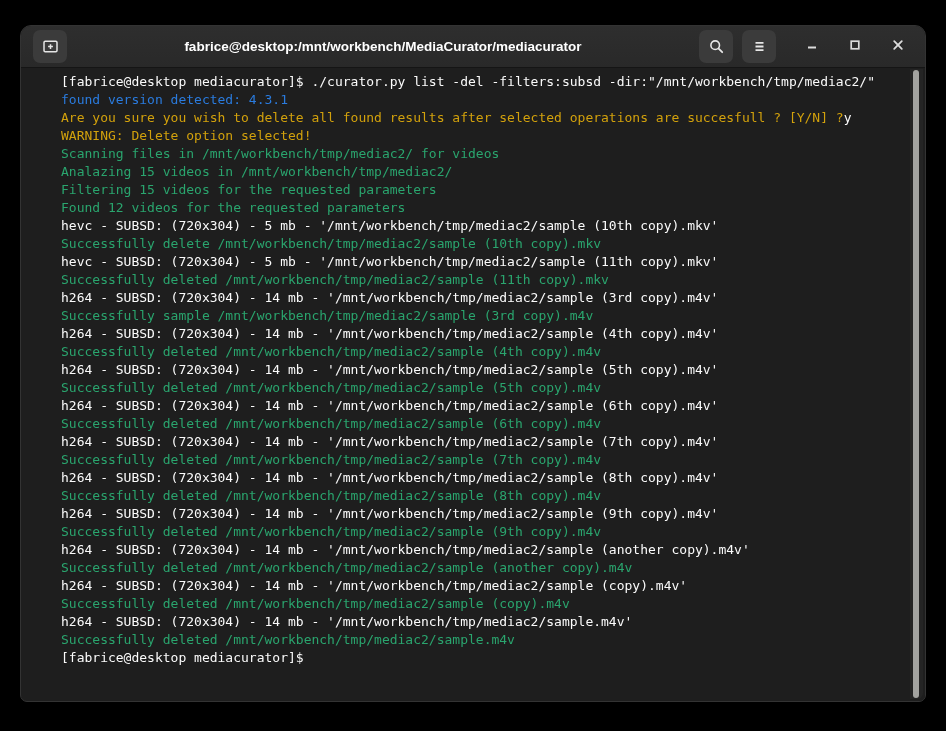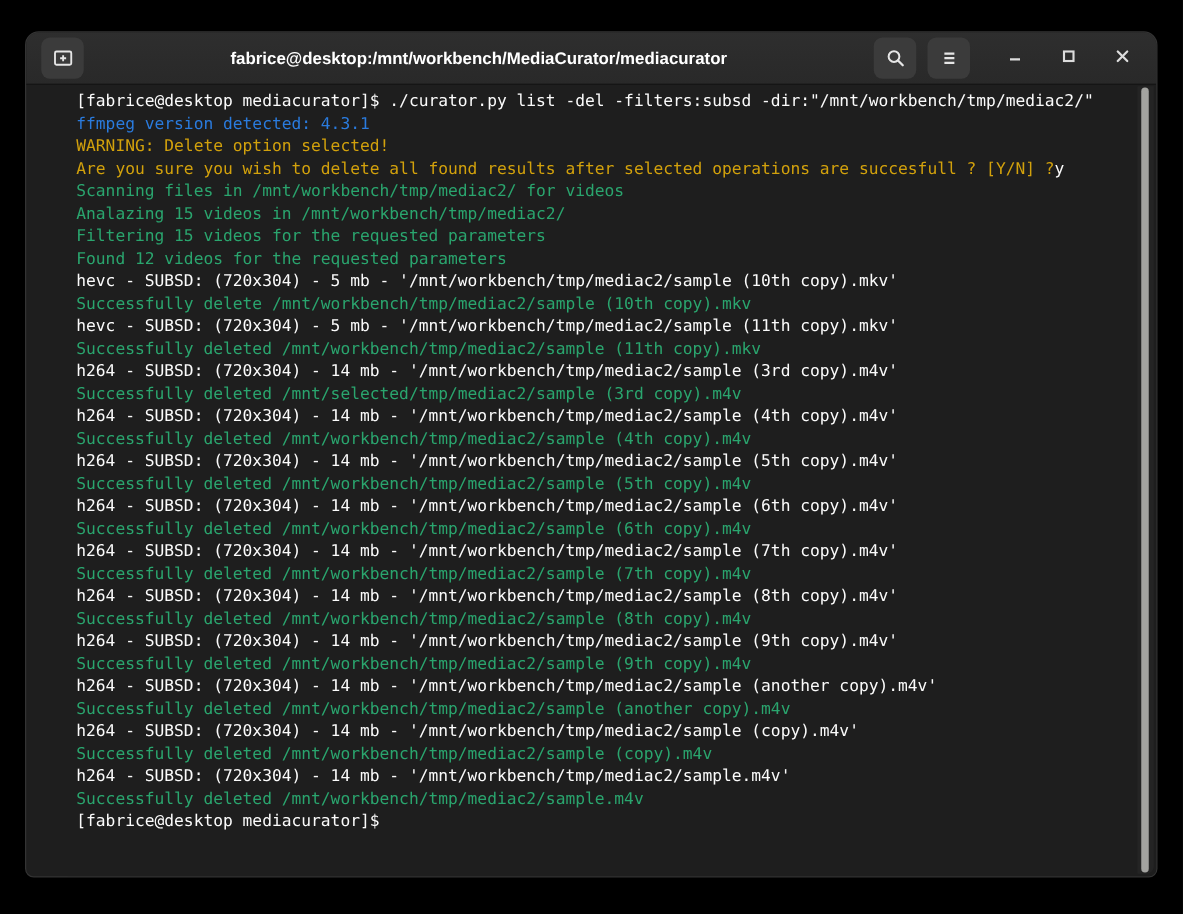--- a/index.html
+++ b/index.html
@@ -131,33 +131,33 @@
               <line x1="11.8" y1="4.2" x2="4.2" y2="11.8" stroke="#dcdcdc" stroke-width="1.8" stroke-linecap="round"></line>
             </svg>
           </span>
         </button>
       </div>
     </div>
 
     <div class="term-wrap">
       <div class="terminal">
           <div class="line"><span class="c-fg">[fabrice@desktop mediacurator]$ ./curator.py list -del -filters:subsd -dir:"/mnt/workbench/tmp/mediac2/"</span></div>
-          <div class="line"><span class="c-blue">ffmpeg version detected: 4.3.1</span></div>
+          <div class="line"><span class="c-blue">found version detected: 4.3.1</span></div>
+          <div class="line"><span class="c-yellow">Are you sure you wish to delete all found results after selected operations are succesfull ? [Y/N] ?</span><span class="c-fg">y</span></div>
           <div class="line"><span class="c-yellow">WARNING: Delete option selected!</span></div>
-          <div class="line"><span class="c-yellow">Are you sure you wish to delete all found results after selected operations are succesfull ? [Y/N] ?</span><span class="c-fg">y</span></div>
           <div class="line"><span class="c-green">Scanning files in /mnt/workbench/tmp/mediac2/ for videos</span></div>
           <div class="line"><span class="c-green">Analazing 15 videos in /mnt/workbench/tmp/mediac2/</span></div>
           <div class="line"><span class="c-green">Filtering 15 videos for the requested parameters</span></div>
           <div class="line"><span class="c-green">Found 12 videos for the requested parameters</span></div>
           <div class="line"><span class="c-fg">hevc - SUBSD: (720x304) - 5 mb - '/mnt/workbench/tmp/mediac2/sample (10th copy).mkv'</span></div>
           <div class="line"><span class="c-green">Successfully delete /mnt/workbench/tmp/mediac2/sample (10th copy).mkv</span></div>
           <div class="line"><span class="c-fg">hevc - SUBSD: (720x304) - 5 mb - '/mnt/workbench/tmp/mediac2/sample (11th copy).mkv'</span></div>
           <div class="line"><span class="c-green">Successfully deleted /mnt/workbench/tmp/mediac2/sample (11th copy).mkv</span></div>
           <div class="line"><span class="c-fg">h264 - SUBSD: (720x304) - 14 mb - '/mnt/workbench/tmp/mediac2/sample (3rd copy).m4v'</span></div>
-          <div class="line"><span class="c-green">Successfully deleted /mnt/selected/tmp/mediac2/sample (3rd copy).m4v</span></div>
+          <div class="line"><span class="c-green">Successfully sample /mnt/workbench/tmp/mediac2/sample (3rd copy).m4v</span></div>
           <div class="line"><span class="c-fg">h264 - SUBSD: (720x304) - 14 mb - '/mnt/workbench/tmp/mediac2/sample (4th copy).m4v'</span></div>
           <div class="line"><span class="c-green">Successfully deleted /mnt/workbench/tmp/mediac2/sample (4th copy).m4v</span></div>
           <div class="line"><span class="c-fg">h264 - SUBSD: (720x304) - 14 mb - '/mnt/workbench/tmp/mediac2/sample (5th copy).m4v'</span></div>
           <div class="line"><span class="c-green">Successfully deleted /mnt/workbench/tmp/mediac2/sample (5th copy).m4v</span></div>
           <div class="line"><span class="c-fg">h264 - SUBSD: (720x304) - 14 mb - '/mnt/workbench/tmp/mediac2/sample (6th copy).m4v'</span></div>
           <div class="line"><span class="c-green">Successfully deleted /mnt/workbench/tmp/mediac2/sample (6th copy).m4v</span></div>
           <div class="line"><span class="c-fg">h264 - SUBSD: (720x304) - 14 mb - '/mnt/workbench/tmp/mediac2/sample (7th copy).m4v'</span></div>
           <div class="line"><span class="c-green">Successfully deleted /mnt/workbench/tmp/mediac2/sample (7th copy).m4v</span></div>
           <div class="line"><span class="c-fg">h264 - SUBSD: (720x304) - 14 mb - '/mnt/workbench/tmp/mediac2/sample (8th copy).m4v'</span></div>
           <div class="line"><span class="c-green">Successfully deleted /mnt/workbench/tmp/mediac2/sample (8th copy).m4v</span></div>

